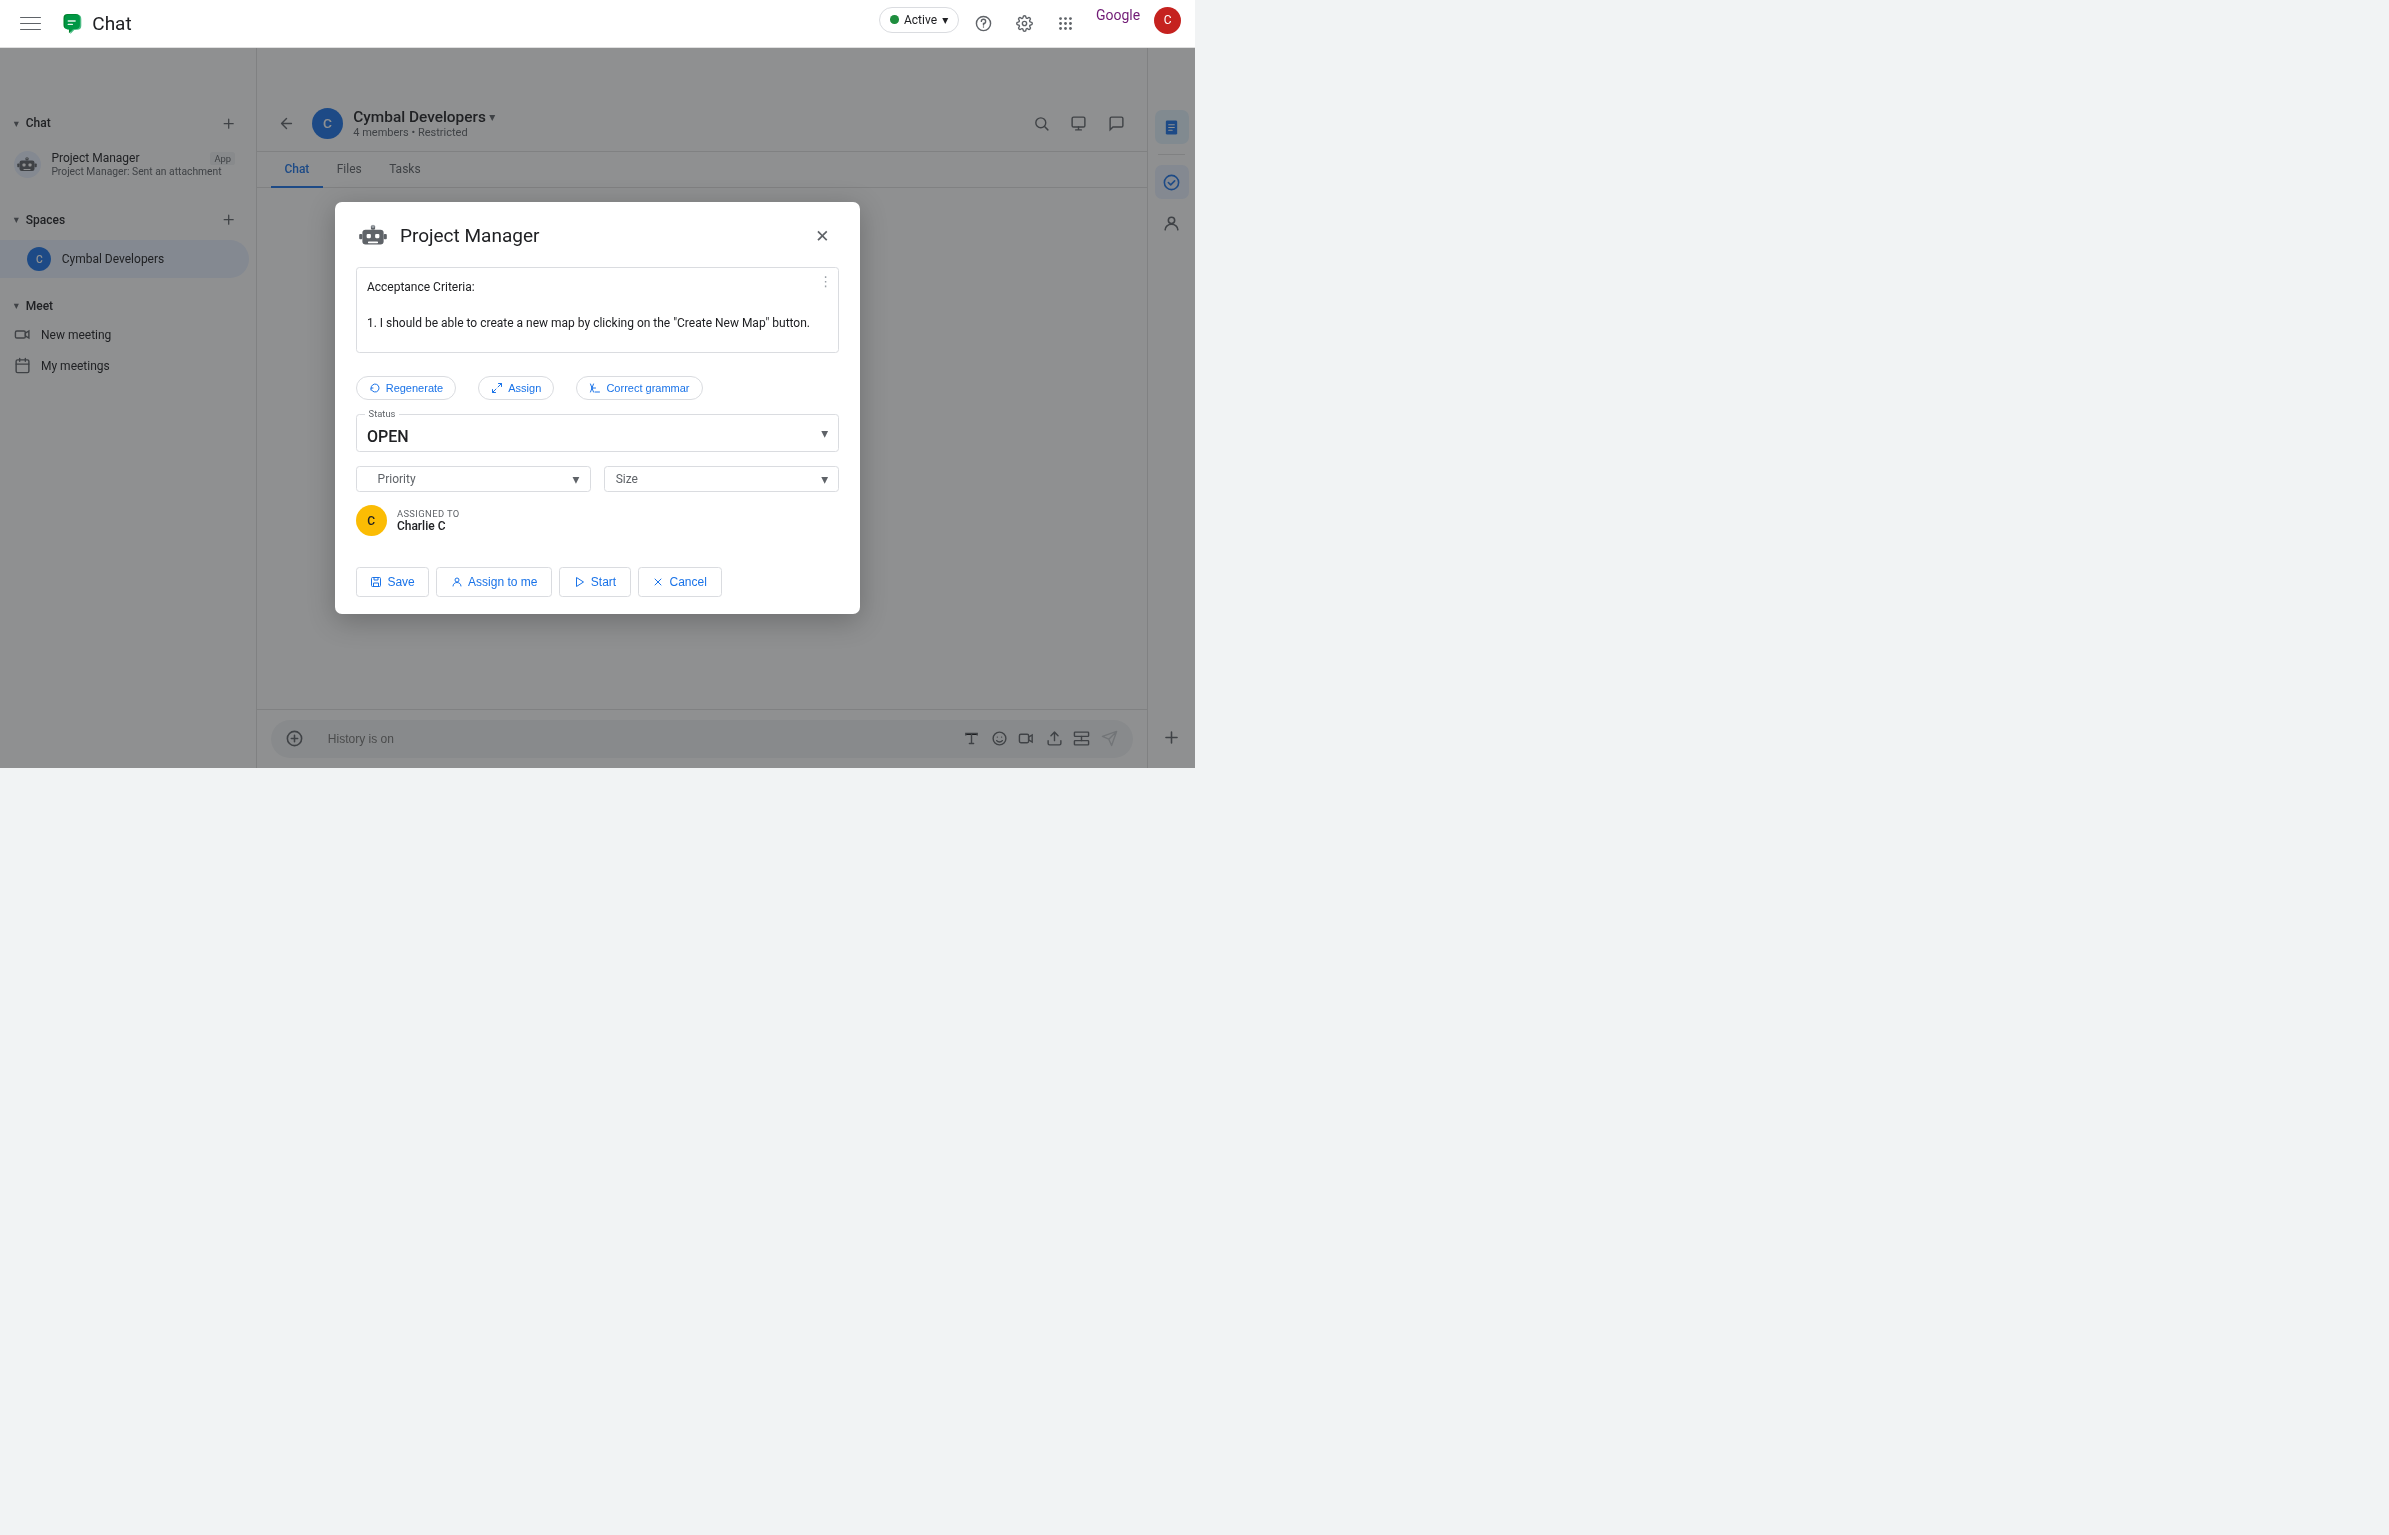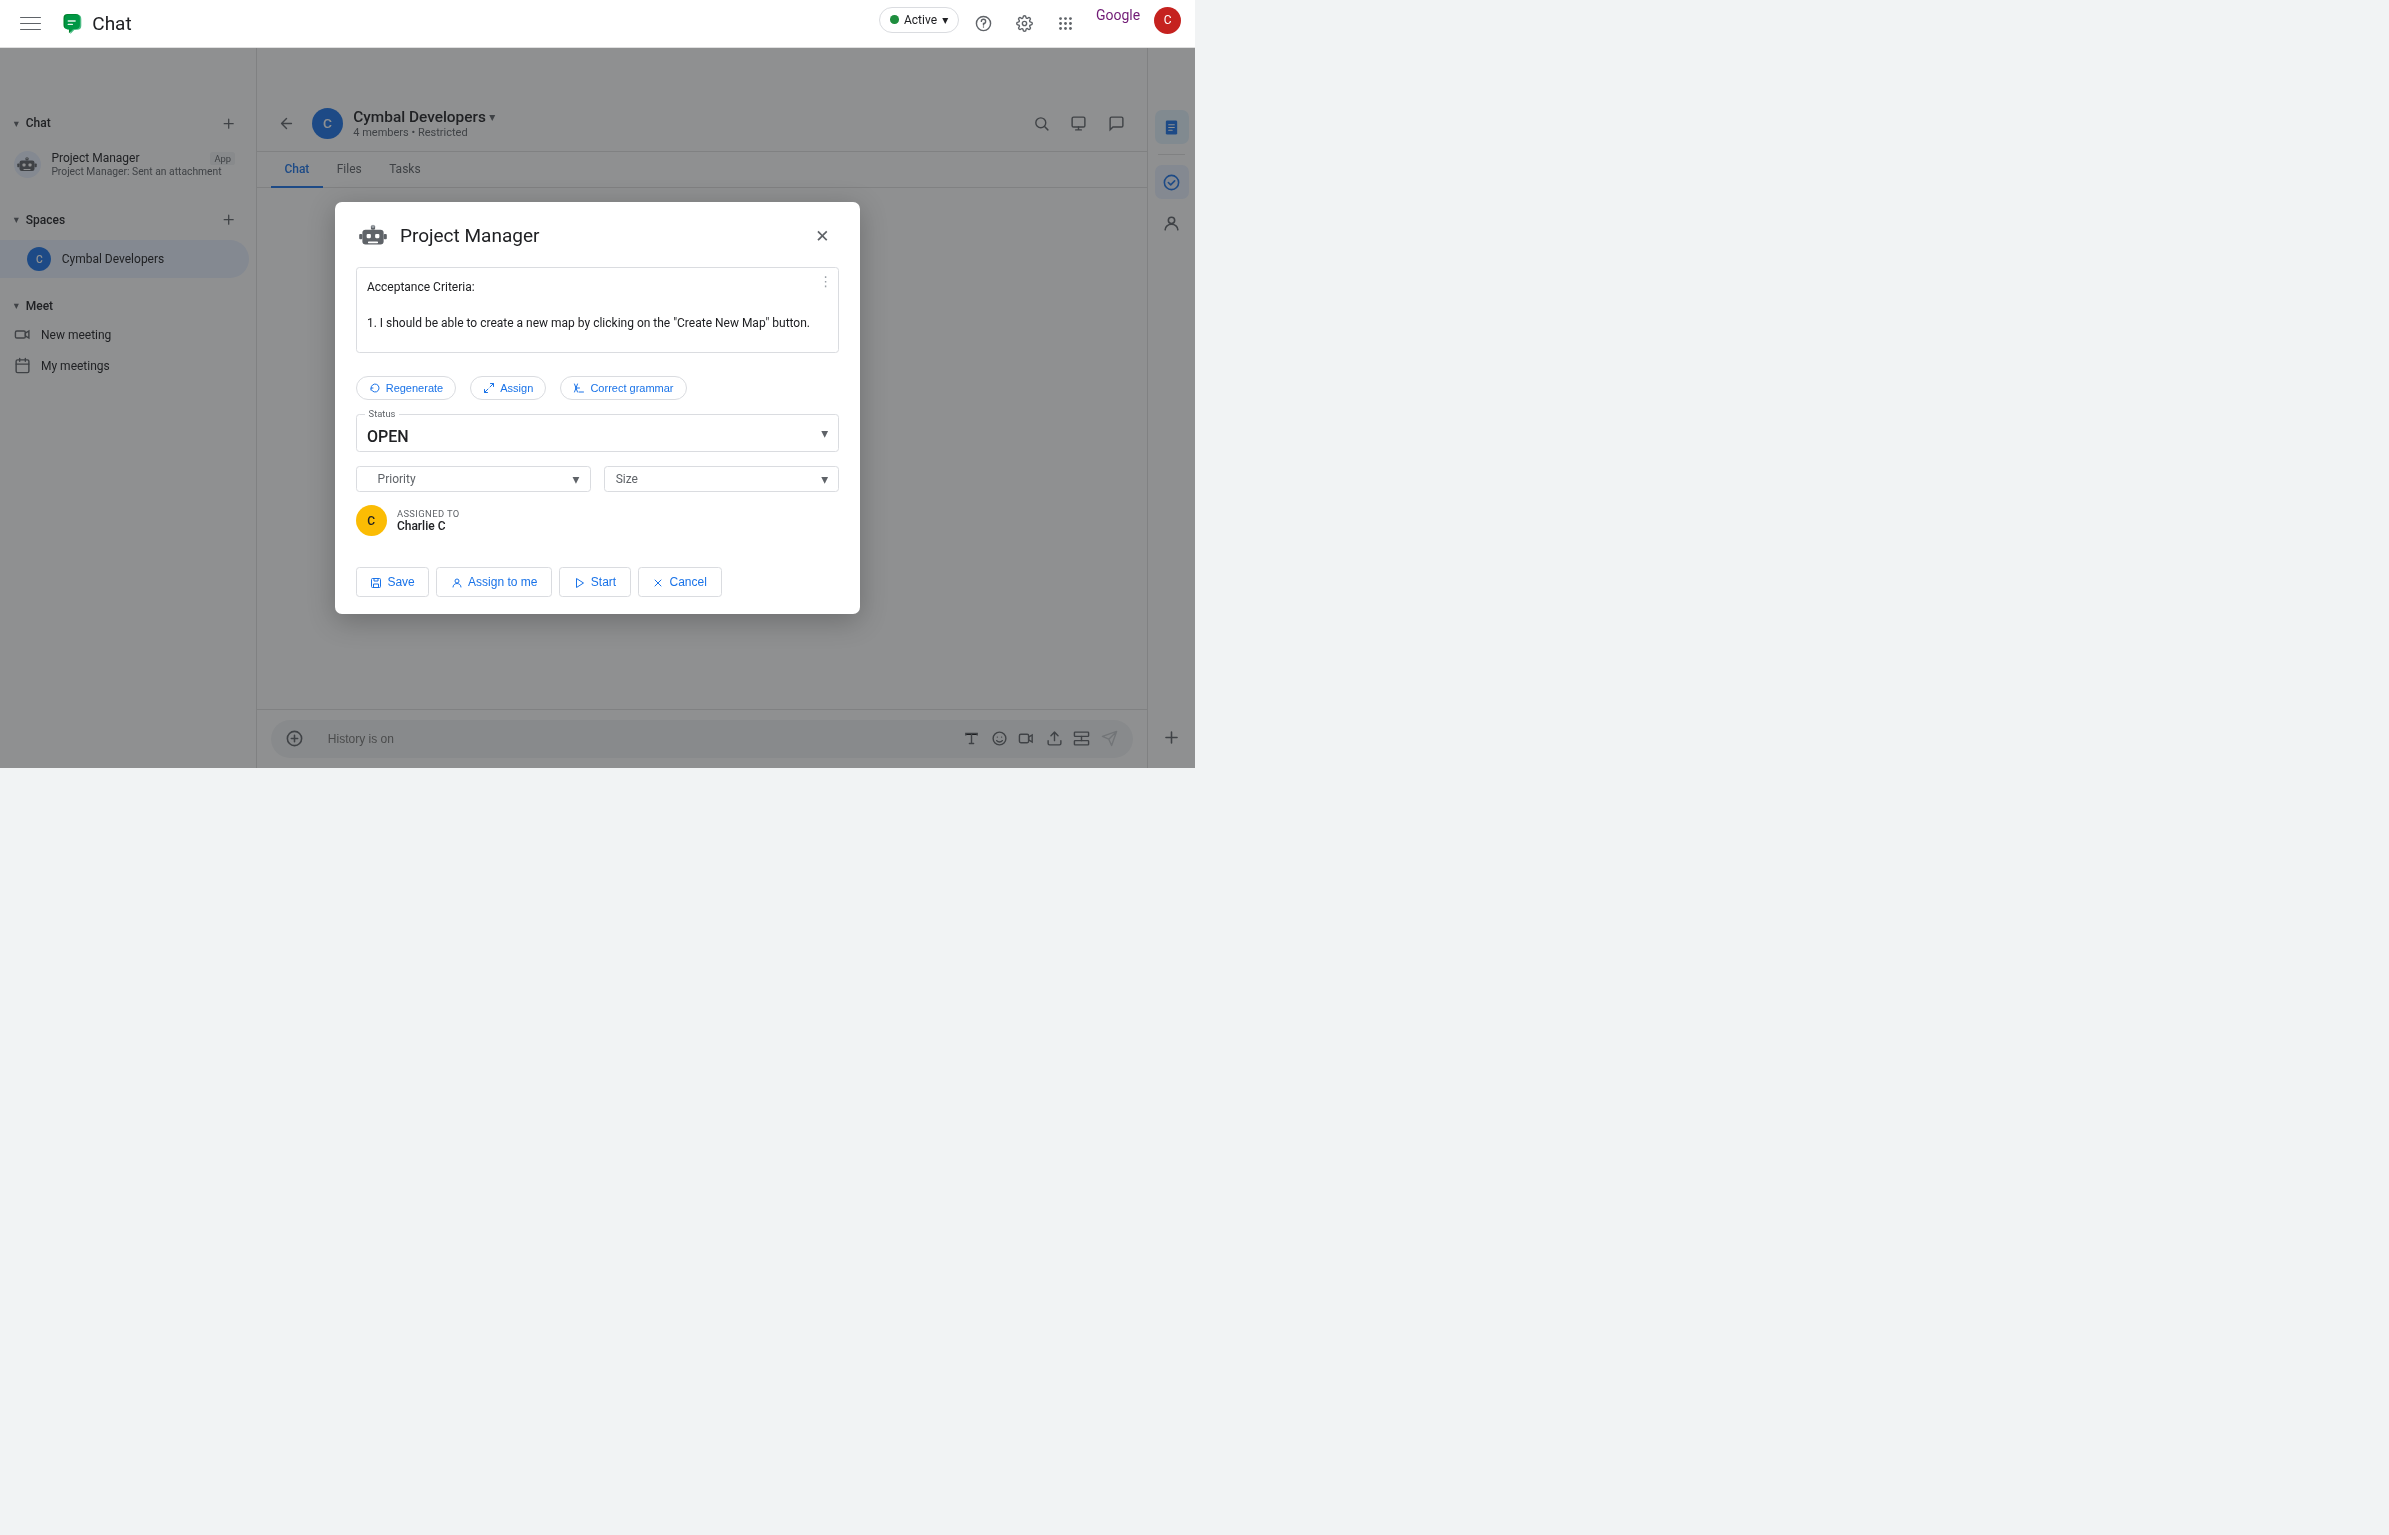--- a/index.html
+++ b/index.html
@@ -179,21 +179,21 @@
     .modal-body { flex: 1; overflow-y: auto; padding: 0 20.6px 6.9px; }
 
     
     .modal-textarea {
       width: 100%; min-height: 86px; border: 0.9px solid #dadce0; border-radius: 3.4px;
       padding: 10.3px; font-size: 12px; color: #202124; resize: none; outline: none;
       font-family: inherit; line-height: 1.5; margin-bottom: 10.3px;
     }
 
     
-    .ai-actions { display: flex; gap: 14px; margin-bottom: 13.7px; flex-wrap: wrap; }
+    .ai-actions { display: flex; gap: 22px; margin-bottom: 13.7px; flex-wrap: wrap; }
     .ai-btn {
       display: flex; align-items: center; gap: 5.1px; padding: 5.1px 12px;
       border: 0.9px solid #dadce0; border-radius: 17px; background: #fff;
       cursor: pointer; font-size: 11px; color: #1a73e8; font-weight: 500;
     }
 
     
     .form-field { margin-bottom: 13.7px; }
 
     .two-col { display: grid; grid-template-columns: 1fr 1fr; gap: 13.7px; margin-bottom: 13.7px; }
@@ -203,21 +203,21 @@
     .assigned-label { font-size: 9.4px; color: #5f6368; text-transform: uppercase; letter-spacing: 0.4px; }
     .assigned-name { font-size: 12px; color: #202124; font-weight: 500; }
     .assigned-avatar { width: 31px; height: 31px; border-radius: 50%; background: #fbbc04; display: flex; align-items: center; justify-content: center; font-size: 12px; color: #202124; font-weight: 500; }
 
     
     .modal-footer {
       display: flex; align-items: center; gap: 6.9px; padding: 10.3px 20.6px 17px;
       flex-shrink: 0;
     }
     .btn-outline {
-      display: flex; align-items: flex-end; gap: 5.1px; padding: 6.9px 13.7px;
+      display: flex; align-items: center; gap: 5.1px; padding: 6.9px 13.7px;
       border: 0.9px solid #dadce0; border-radius: 3.4px; background: #fff;
       cursor: pointer; font-size: 12px; color: #1a73e8; font-weight: 500;
     }
 
     
     ::-webkit-scrollbar { width: 5.1px; }
     ::-webkit-scrollbar-track { background: transparent; }
     ::-webkit-scrollbar-thumb { background: #dadce0; border-radius: 2.6px; }
 
     

